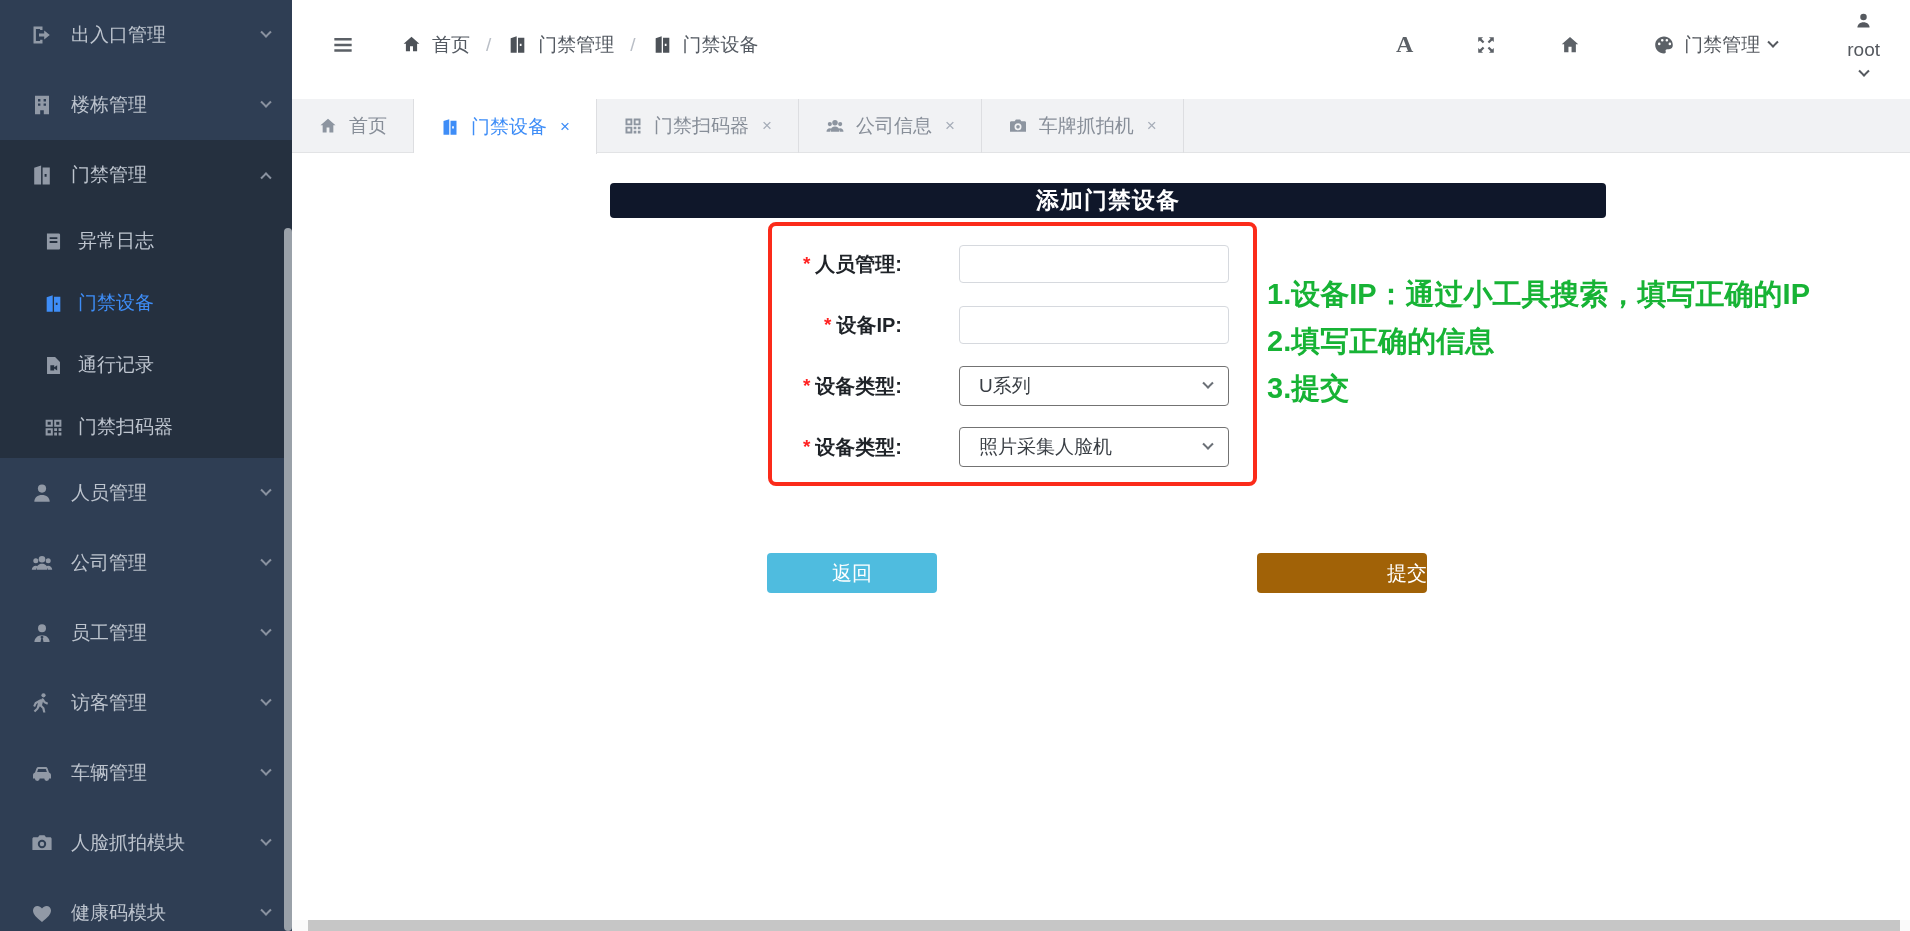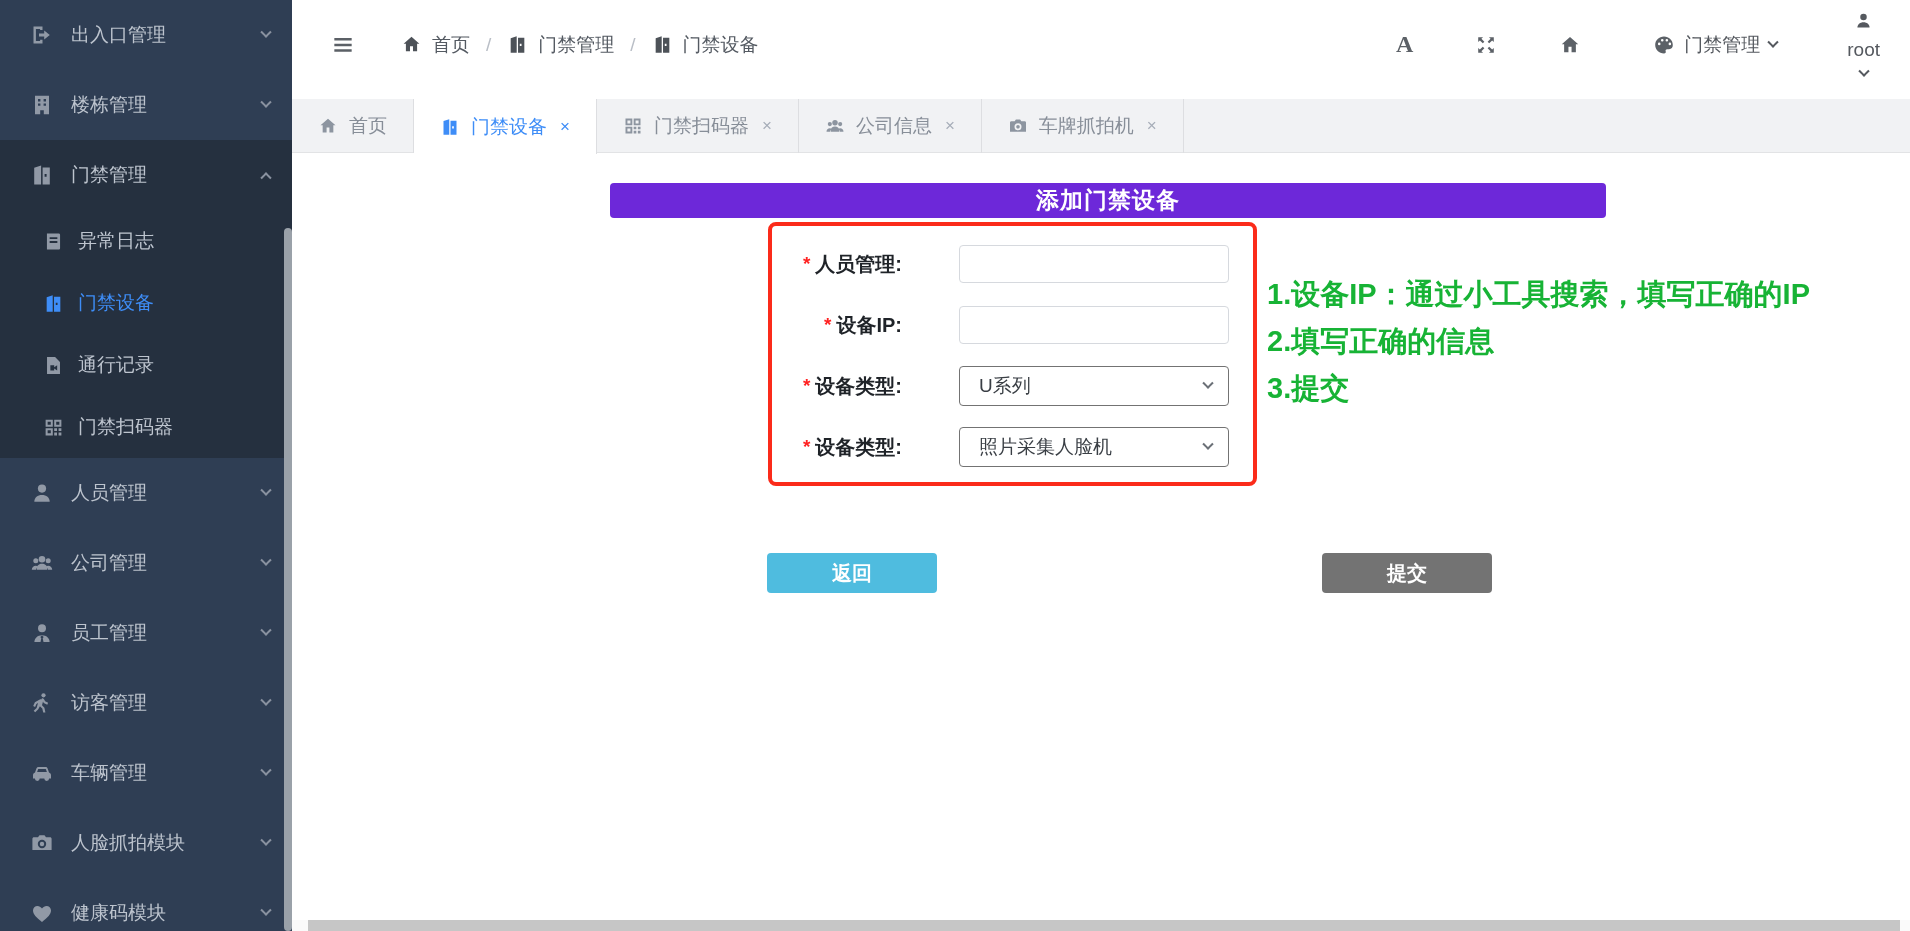--- a/index.html
+++ b/index.html
@@ -52,42 +52,42 @@
     border-right:1px solid #dddee1; font-size:19px; color:#878e98; cursor:pointer;
     height:54px; white-space:nowrap; }
   .tab .ic { width:20px; height:20px; color:#8d95a0; }
   .tab .close { font-size:17px; color:#a6adb8; margin-left:2px; }
   .tab.active { background:#fff; color:#3e8df7; height:55px; position:relative; z-index:3; }
   .tab.active .ic, .tab.active .close { color:#3e8df7; }
 
   
   .content { position:absolute; left:292px; top:153px; right:0; bottom:0; background:#fff; }
   .form-title { position:absolute; left:318px; top:30px; width:996px; height:35px;
-    background:#6d28d9; border-radius:4px; color:#fff; font-weight:bold; font-size:23px;
+    background:#0f172a; border-radius:4px; color:#fff; font-weight:bold; font-size:23px;
     display:flex; align-items:center; justify-content:center; letter-spacing:1px; }
   .red-box { position:absolute; left:476px; top:69px; width:489px; height:264px;
     border:4px solid #fb2b1a; border-radius:8px; padding-top:18px; }
   .frow { display:flex; align-items:center; height:40px; margin-bottom:21px; }
   .flabel { width:130px; display:flex; justify-content:flex-end; align-items:center;
     font-size:20px; font-weight:bold; color:#1f2328; white-space:nowrap; }
   .req { color:#f22; margin-right:5px; font-size:19px; }
   .fctrl { margin-left:57px; }
   .tinput { width:270px; height:38px; border:1px solid #d6d9de; border-radius:4px;
     font-size:19px; padding:0 12px; outline:none; color:#333; }
   .select { width:270px; height:40px; border:1px solid #737373; border-radius:4px;
     display:flex; align-items:center; padding:0 16px 0 19px; font-size:19px;
     color:#3a3f45; cursor:pointer; background:#fff; }
   .select .chev { margin-left:auto; color:#6b7077; }
   .annotation { position:absolute; left:975px; top:118px; color:#17b335;
     font-size:29px; font-weight:bold; line-height:47px; white-space:nowrap; }
   .btn { position:absolute; top:400px; width:170px; height:40px; border:none;
     border-radius:4px; color:#fff; font-size:20px; cursor:pointer;
-    font-family:inherit;font-weight:bold; }
+    font-family:inherit; }
   .btn-back { left:475px; background:#4fbcdf; }
-  .btn-submit { left:1030px; background:#737373; }
+  .btn-submit { left:965px; background:#a16207;text-align:right; }
 
   
   .hscroll { position:absolute; left:0; right:0; bottom:0; height:11px; background:#fafafa; }
   .hscroll .thumb { position:absolute; left:16px; right:10px; top:0; height:11px;
     background:#c6c6c6; cursor:pointer; }
 </style>
 </head>
 <body>
 
 <div class="stage">

